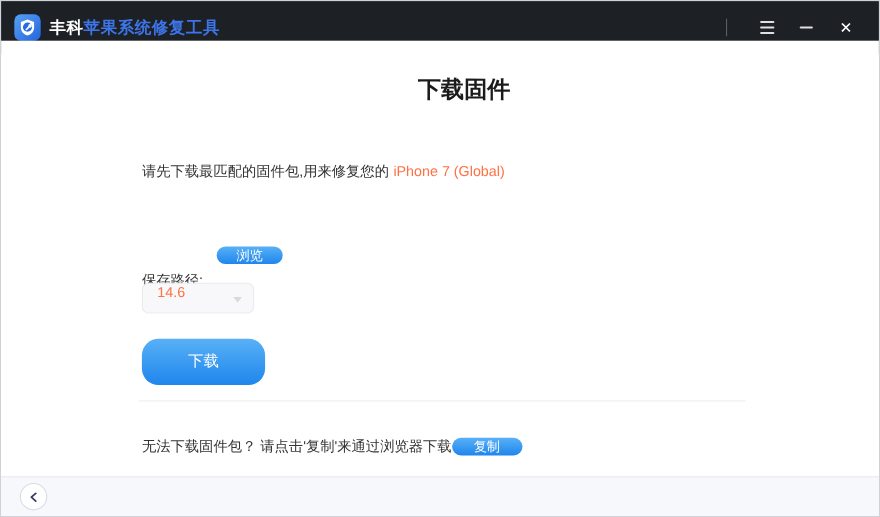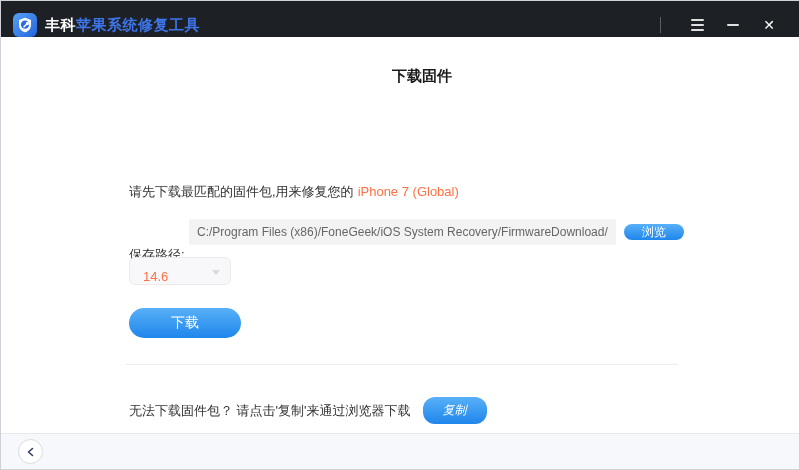--- a/index.html
+++ b/index.html
@@ -15,47 +15,47 @@
   .tb-right { margin-left:auto; display:flex; align-items:center; gap:0; }
   .tb-sep { width:1px; height:16px; background:#5a5e63; margin-right:18px; }
   .tb-btn { width:36px; height:36px; display:flex; align-items:center; justify-content:center; cursor:pointer; color:#e8e8e8; }
   .hamburger { display:flex; flex-direction:column; gap:3px; }
   .hamburger span { display:block; width:13px; height:2px; background:#e0e0e0; border-radius:1px; }
   .min-line { display:block; width:12px; height:2px; background:#e0e0e0; border-radius:1px; }
   .close-x { font-size:14px; color:#ffffff; }
 
   
   .content { position:absolute; top:36px; left:0; width:100%; height:398px; background:#ffffff; }
-  .page-title { position:absolute; top:30px; left:0; width:100%; text-align:center; font-size:15px; font-weight:bold; color:#1b1b1b;padding-left:44px; }
-  .intro { position:absolute; top:110px; left:128px; font-size:13px; color:#333333;margin-top:36px; }
+  .page-title { position:absolute; top:30px; left:0; width:100%; text-align:center; font-size:21px; font-weight:bold; color:#1b1b1b;padding-left:44px; }
+  .intro { position:absolute; top:110px; left:128px; font-size:13px; color:#333333; }
   .intro .device { color:#ff7143; margin-left:4px; }
 
   .row-label { font-size:13px; color:#333333; }
 
   .path-row { position:absolute; top:163px; left:128px; width:556px; display:flex; align-items:center; }
   .path-row .row-label { width:60px; flex:0 0 auto;margin-top:46px; }
   .path-input { width:427px; height:26px; background:#f3f3f4; border:none; border-radius:2px; font-size:12px; color:#666666; padding:0 8px; line-height:26px; white-space:nowrap; overflow:hidden; font-family:"Liberation Sans","DejaVu Sans",sans-serif; }
   .btn-blue { background:linear-gradient(180deg,#58b0f7,#1f86ec); color:#ffffff; border:none; border-radius:13px; cursor:pointer; font-family:"Liberation Sans","DejaVu Sans",sans-serif; }
   .browse-btn { width:60px; height:16px; font-size:12px; margin-left:8px; }
 
   .version-row { position:absolute; top:220px; left:128px; display:flex; align-items:center; }
   .version-row .row-label { width:65px; flex:0 0 auto; }
-  .version-select { position:relative; width:102px; height:28px; background:#f8f8fa; border:1px solid #ebebee; border-radius:6px; display:flex; align-items:flex-end; padding-left:13px; cursor:pointer; }
+  .version-select { position:relative; width:102px; height:28px; background:#f8f8fa; border:1px solid #ebebee; border-radius:6px; display:flex; align-items:flex-start; padding-left:13px; cursor:pointer; }
   .version-value { font-size:13px; color:#ff7143; }
   .caret-down { position:absolute; right:10px; top:12px; width:0; height:0; border-left:4px solid transparent; border-right:4px solid transparent; border-top:5px solid #d9d9dd; }
 
-  .download-btn { position:absolute; top:271px; left:128px; width:112px; height:30px; font-size:14px; border-radius:15px; }
+  .download-btn { position:absolute; top:271px; left:128px; width:112px; height:42px; font-size:14px; border-radius:15px; }
 
   .divider { position:absolute; top:327px; left:125px; width:552px; height:1px; background:#ededee; }
 
   .help-row { position:absolute; left:128px; display:flex; align-items:center; }
   .help-row-1 { top:360px; }
   .help-row-2 { top:397px; }
-  .help-text { font-size:13px; color:#333333; margin-right:12px; }
-  .help-btn { width:64px; height:27px; font-size:12px; border-radius:12px;font-style:italic; }
+  .help-text { font-size:13px; color:#333333; }
+  .help-btn { width:64px; height:16px; font-size:12px; border-radius:12px; }
 
   
   .footer { position:absolute; bottom:0; left:0; width:100%; height:36px; background:#f7f8fb; border-top:1px solid #e9e9ec; display:flex; align-items:center; padding-left:17px; }
   .back-btn { width:25px; height:25px; border-radius:50%; background:#ffffff; border:1px solid #d9dce6; display:flex; align-items:center; justify-content:center; cursor:pointer; }
 </style>
 </head>
 <body>
 
 <div class="window">
 
@@ -90,21 +90,20 @@
 
   <div class="content">
     <div class="page-title">下载固件</div>
 
     <div class="intro">
       <span>请先下载最匹配的固件包,用来修复您的</span><span class="device">iPhone 7 (Global)</span>
     </div>
 
     <div class="path-row">
       <span class="row-label">保存路径:</span>
-      <div class="path-input">C:/Program Files (x86)/FoneGeek/iOS System Recovery/FirmwareDownload/</div>
       <button class="btn-blue browse-btn">浏览</button>
     </div>
 
     <div class="version-row">
       <div class="version-select">
         <span class="version-value">14.6</span>
         <span class="caret-down"></span>
       </div>
     </div>
 

